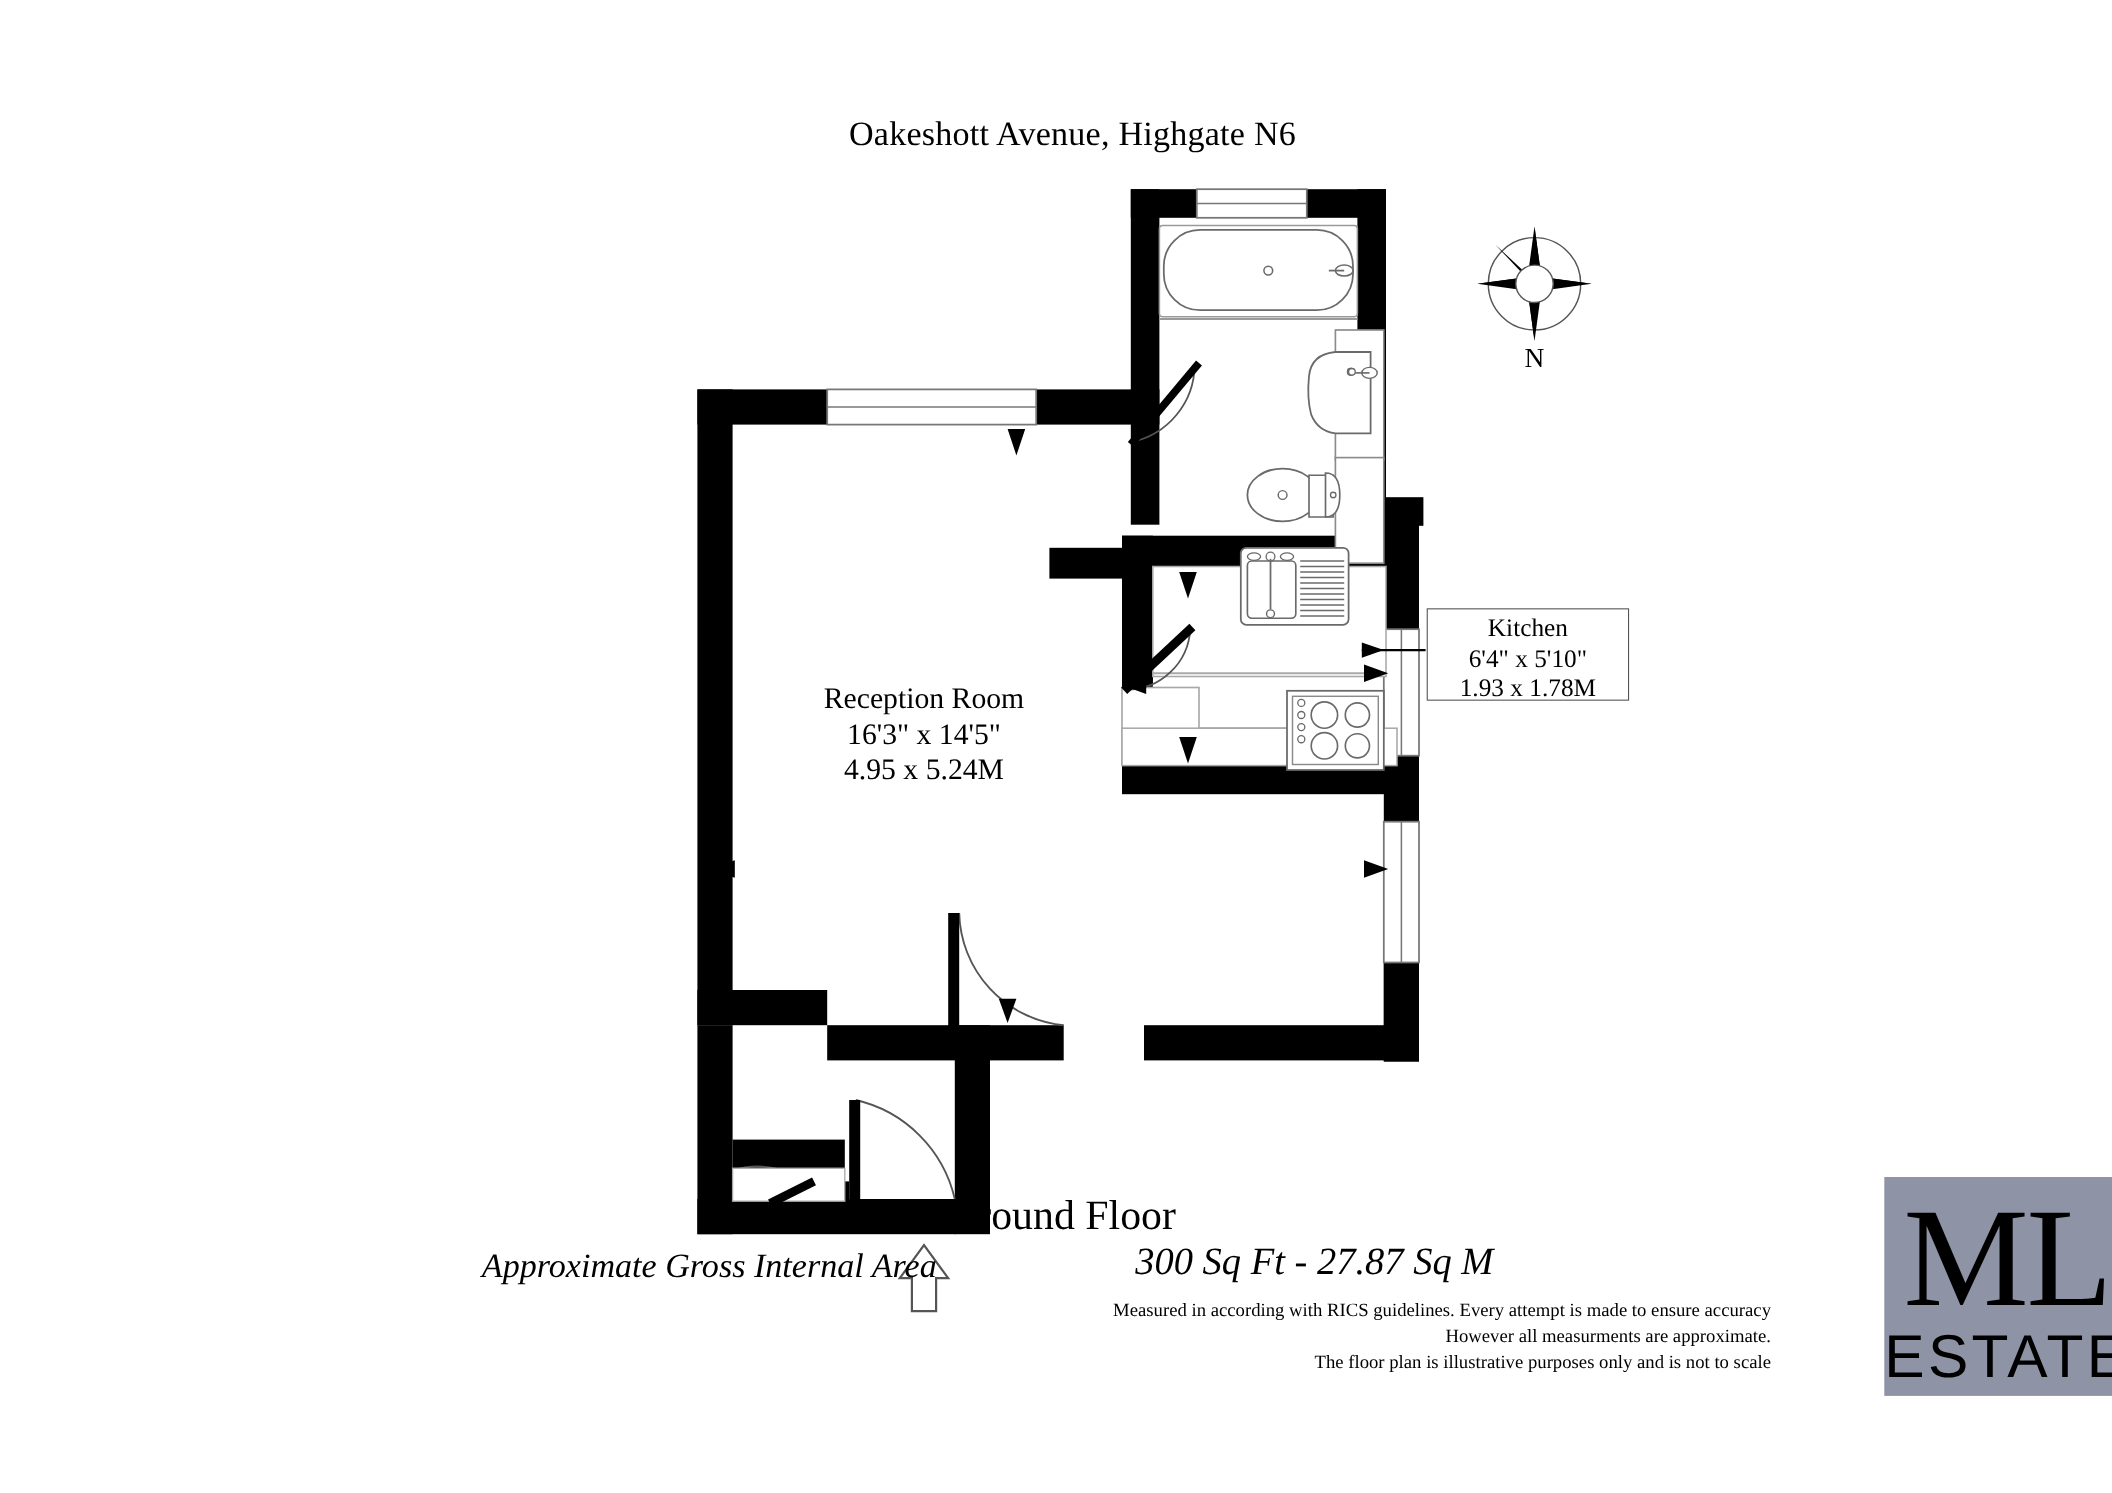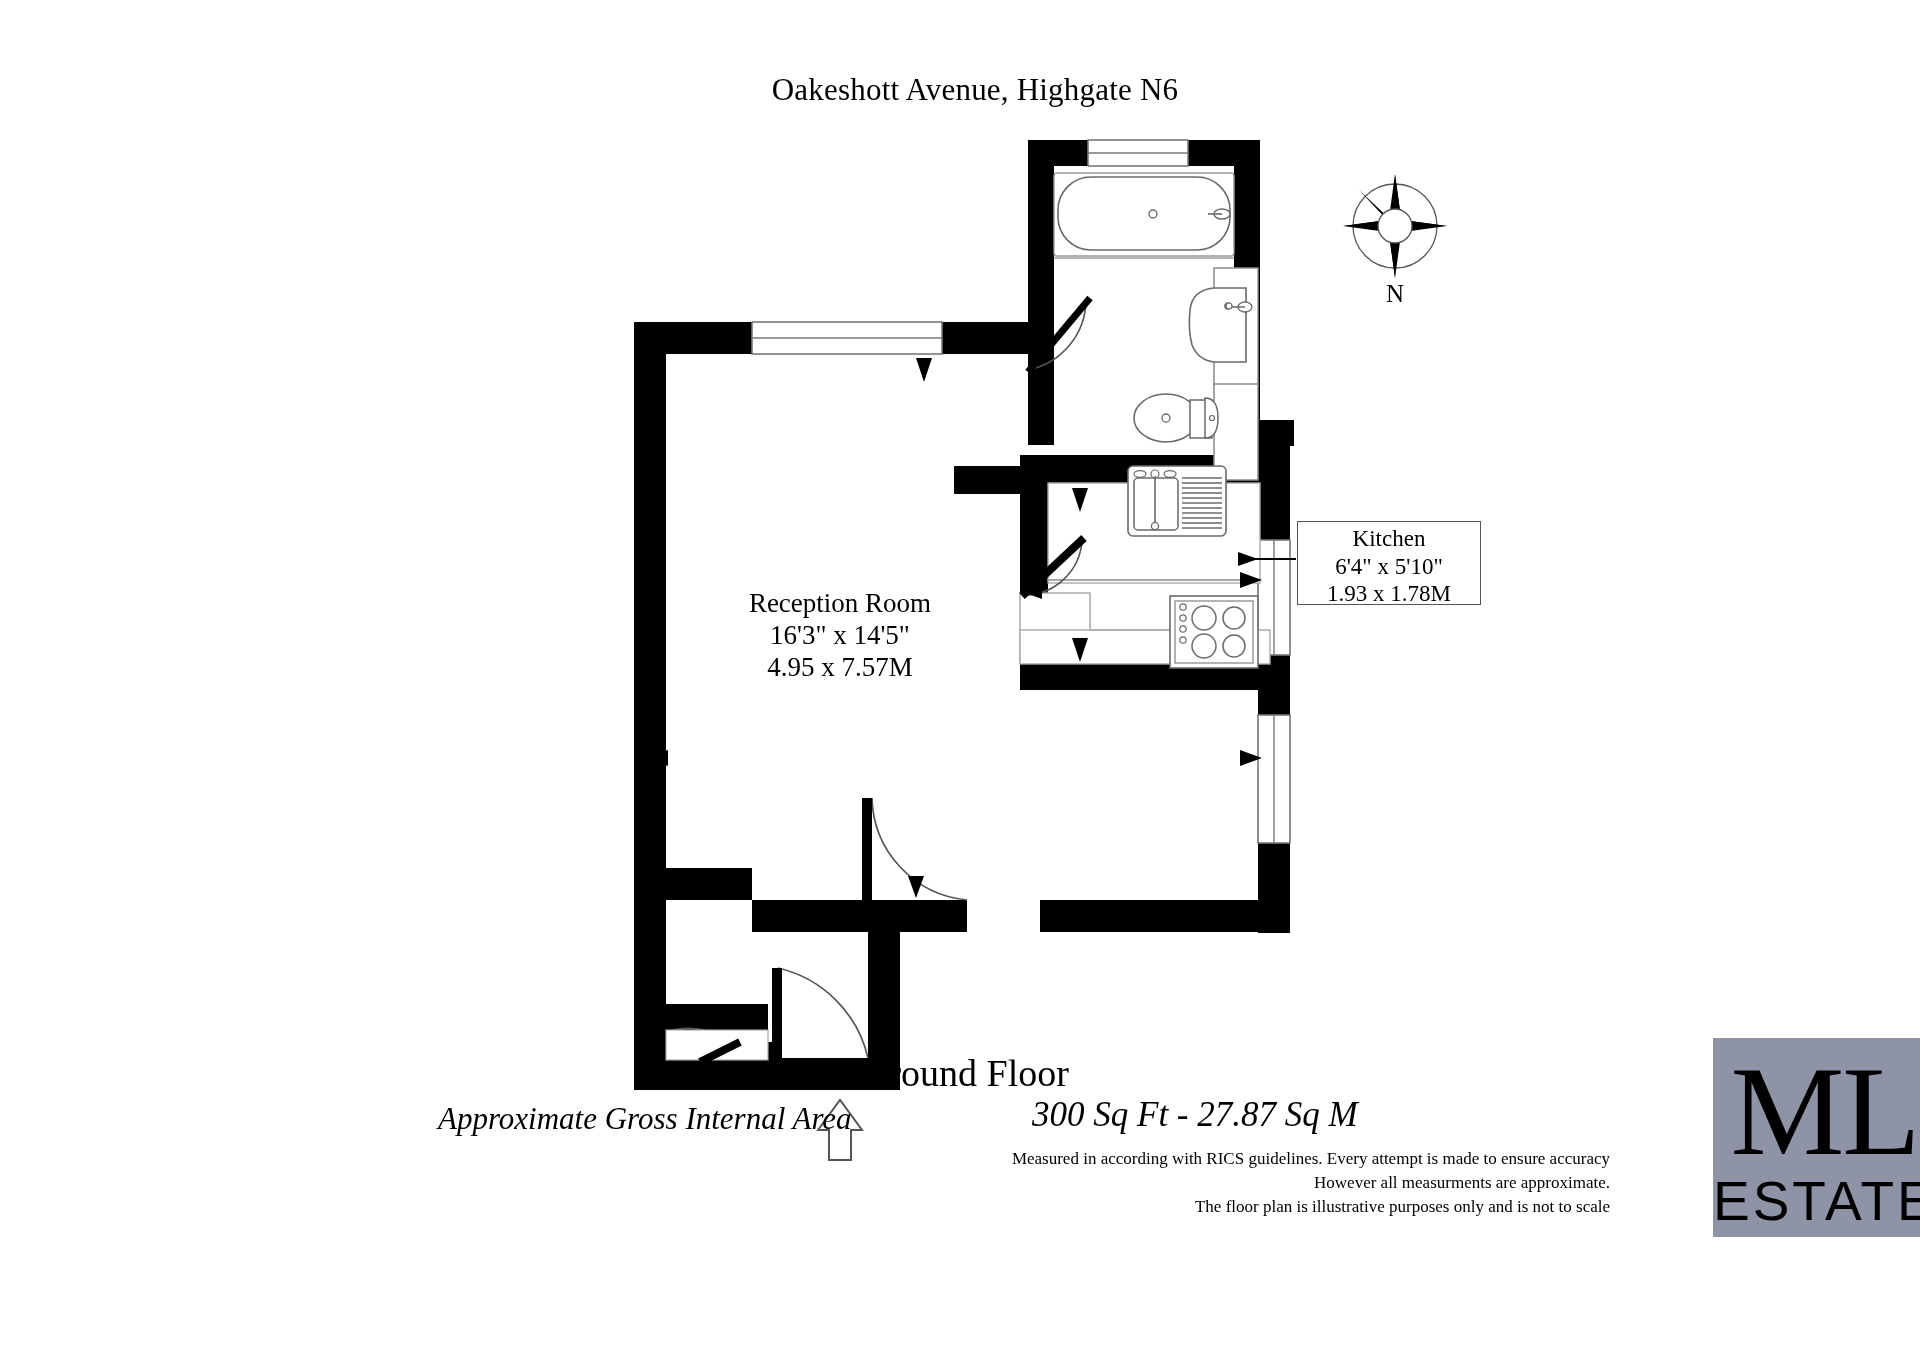--- a/index.html
+++ b/index.html
@@ -11,20 +11,21 @@
     width: 1920px;
     height: 1357px;
     position: relative;
     font-family: "Liberation Serif", "DejaVu Serif", serif;
     color: #000000;
     overflow: hidden;
   }
   .page {
     position: absolute;
     inset: 0;
+    margin-top: 32px;
   }
   #plan-title {
     position: absolute;
     top: 72px;
     left: 0;
     width: 1920px;
     text-align: center;
     font-size: 31px;
     letter-spacing: 0.2px;
   }
@@ -367,21 +368,21 @@
       <polygon points="92,92 62,62 56,56 60,60" fill="#000"></polygon>
       <polygon points="20,92 50,62 56,56 52,60" fill="#000"></polygon>
       <circle cx="56" cy="56" r="17" fill="#ffffff" stroke="#555" stroke-width="1.3"></circle>
     </svg>
     <div id="compass-label">N</div>
   </div>
 
   <div id="room-label-reception">
     <div>Reception Room</div>
     <div>16'3" x 14'5"</div>
-    <div>4.95 x 7.57M</div>
+    <div>4.95 x 5.24M</div>
   </div>
 
   <div id="kitchen-callout">
     <div>Kitchen</div>
     <div>6'4" x 5'10"</div>
     <div>1.93 x 1.78M</div>
   </div>
 
   <div id="footer">
     <div id="ground-floor-label">Ground Floor</div>

